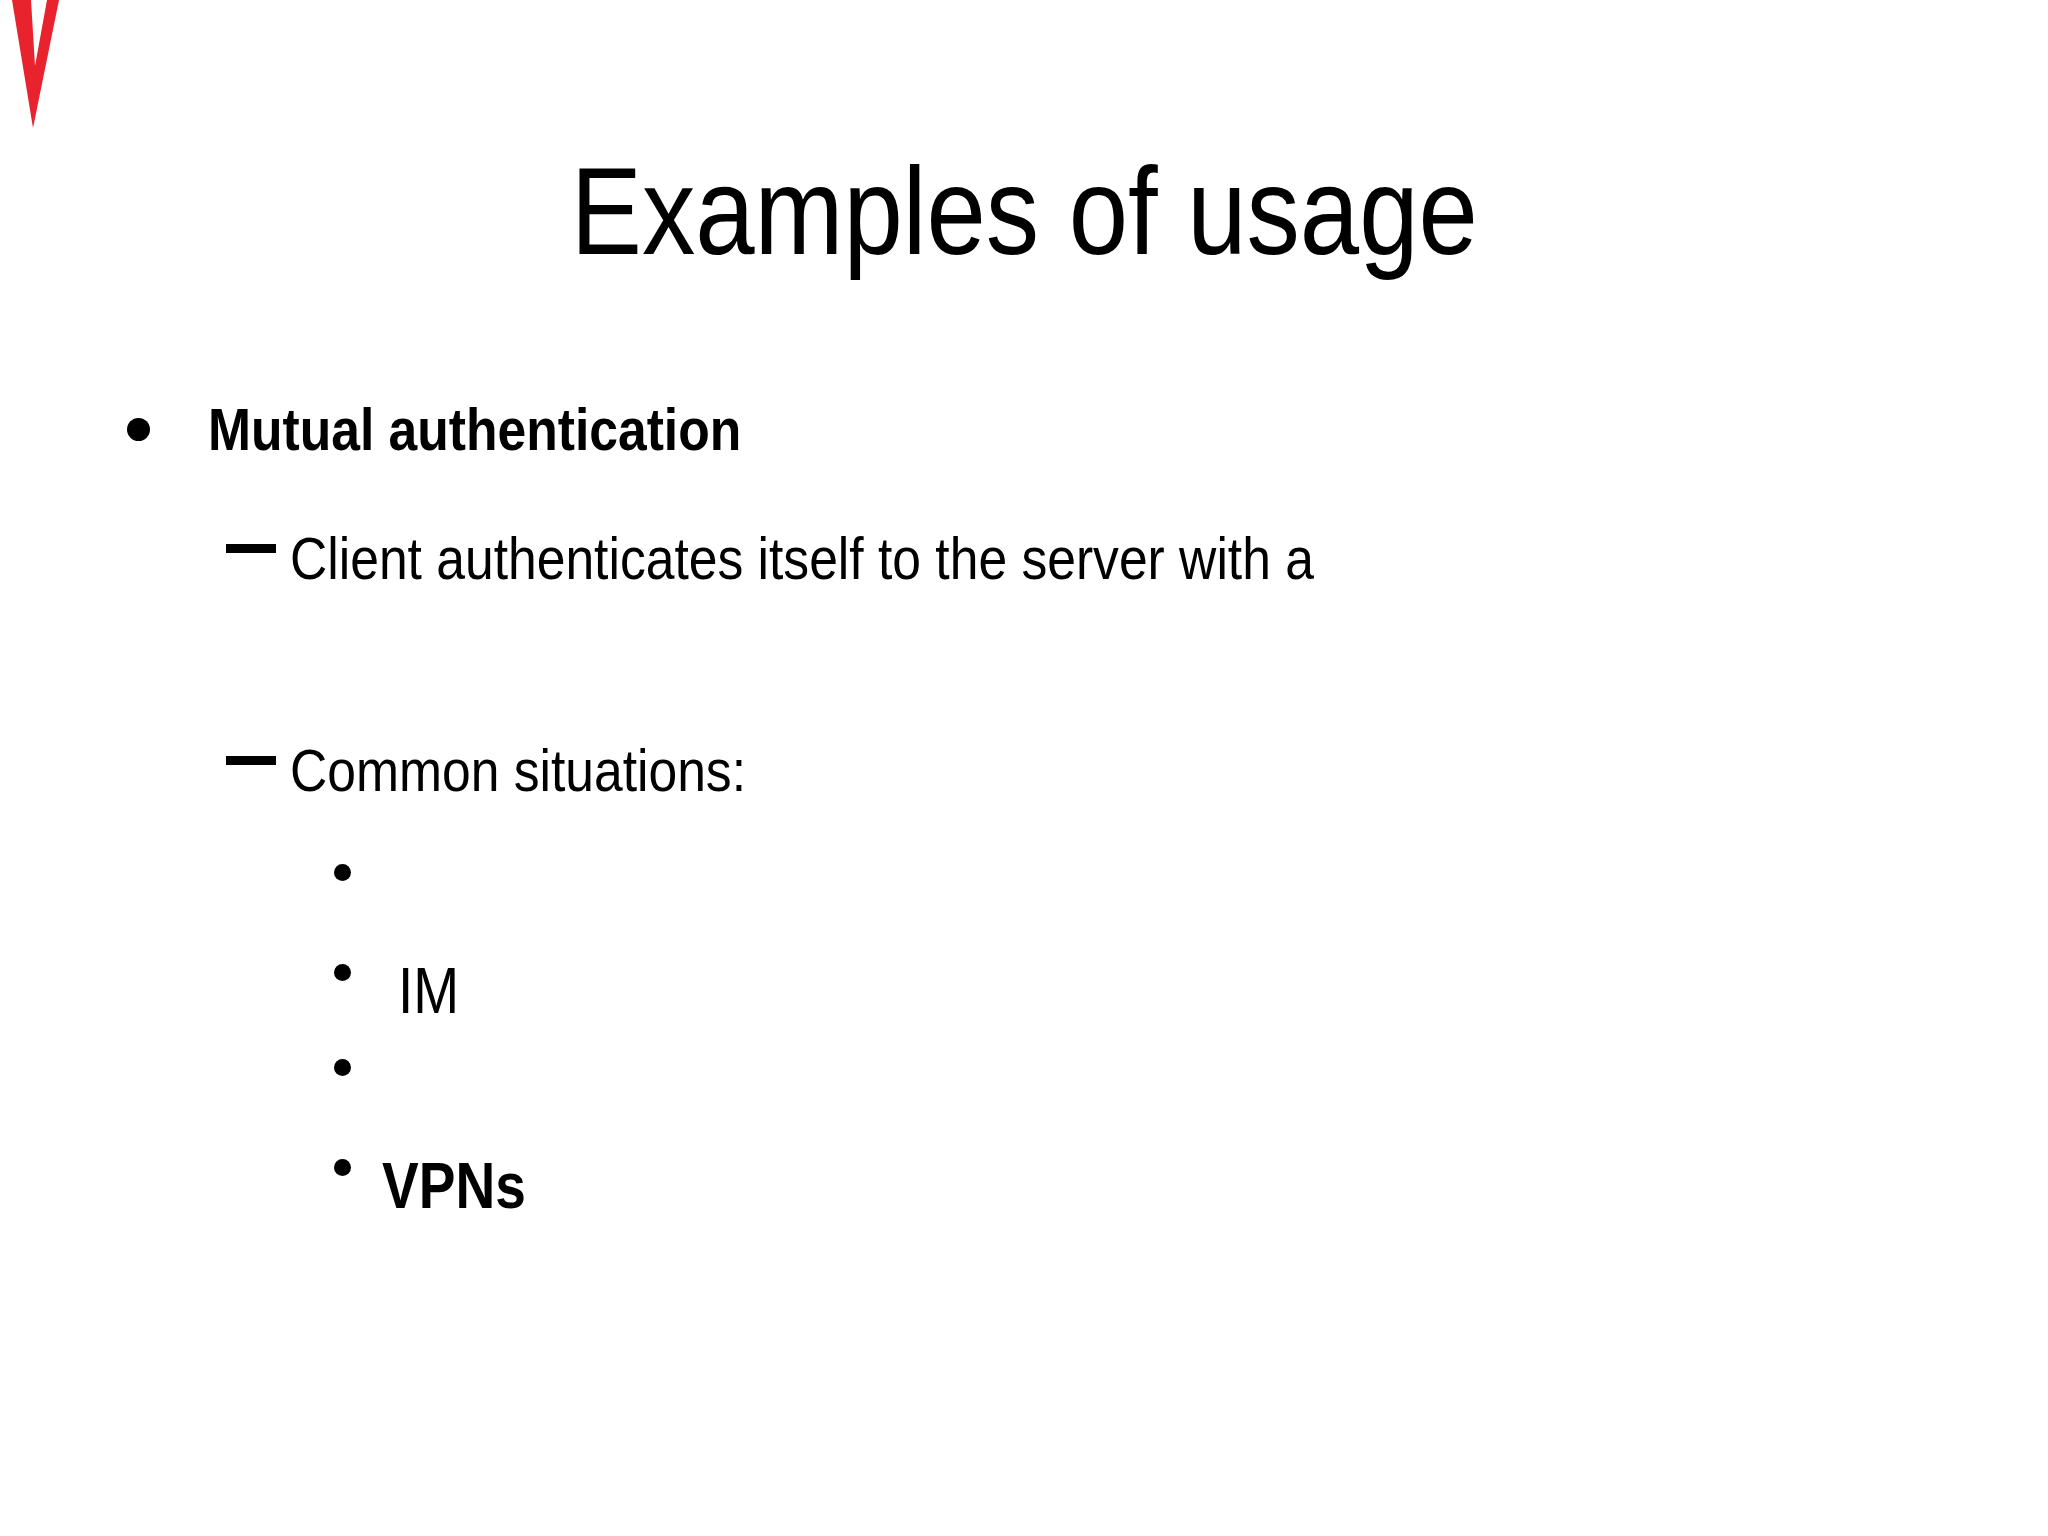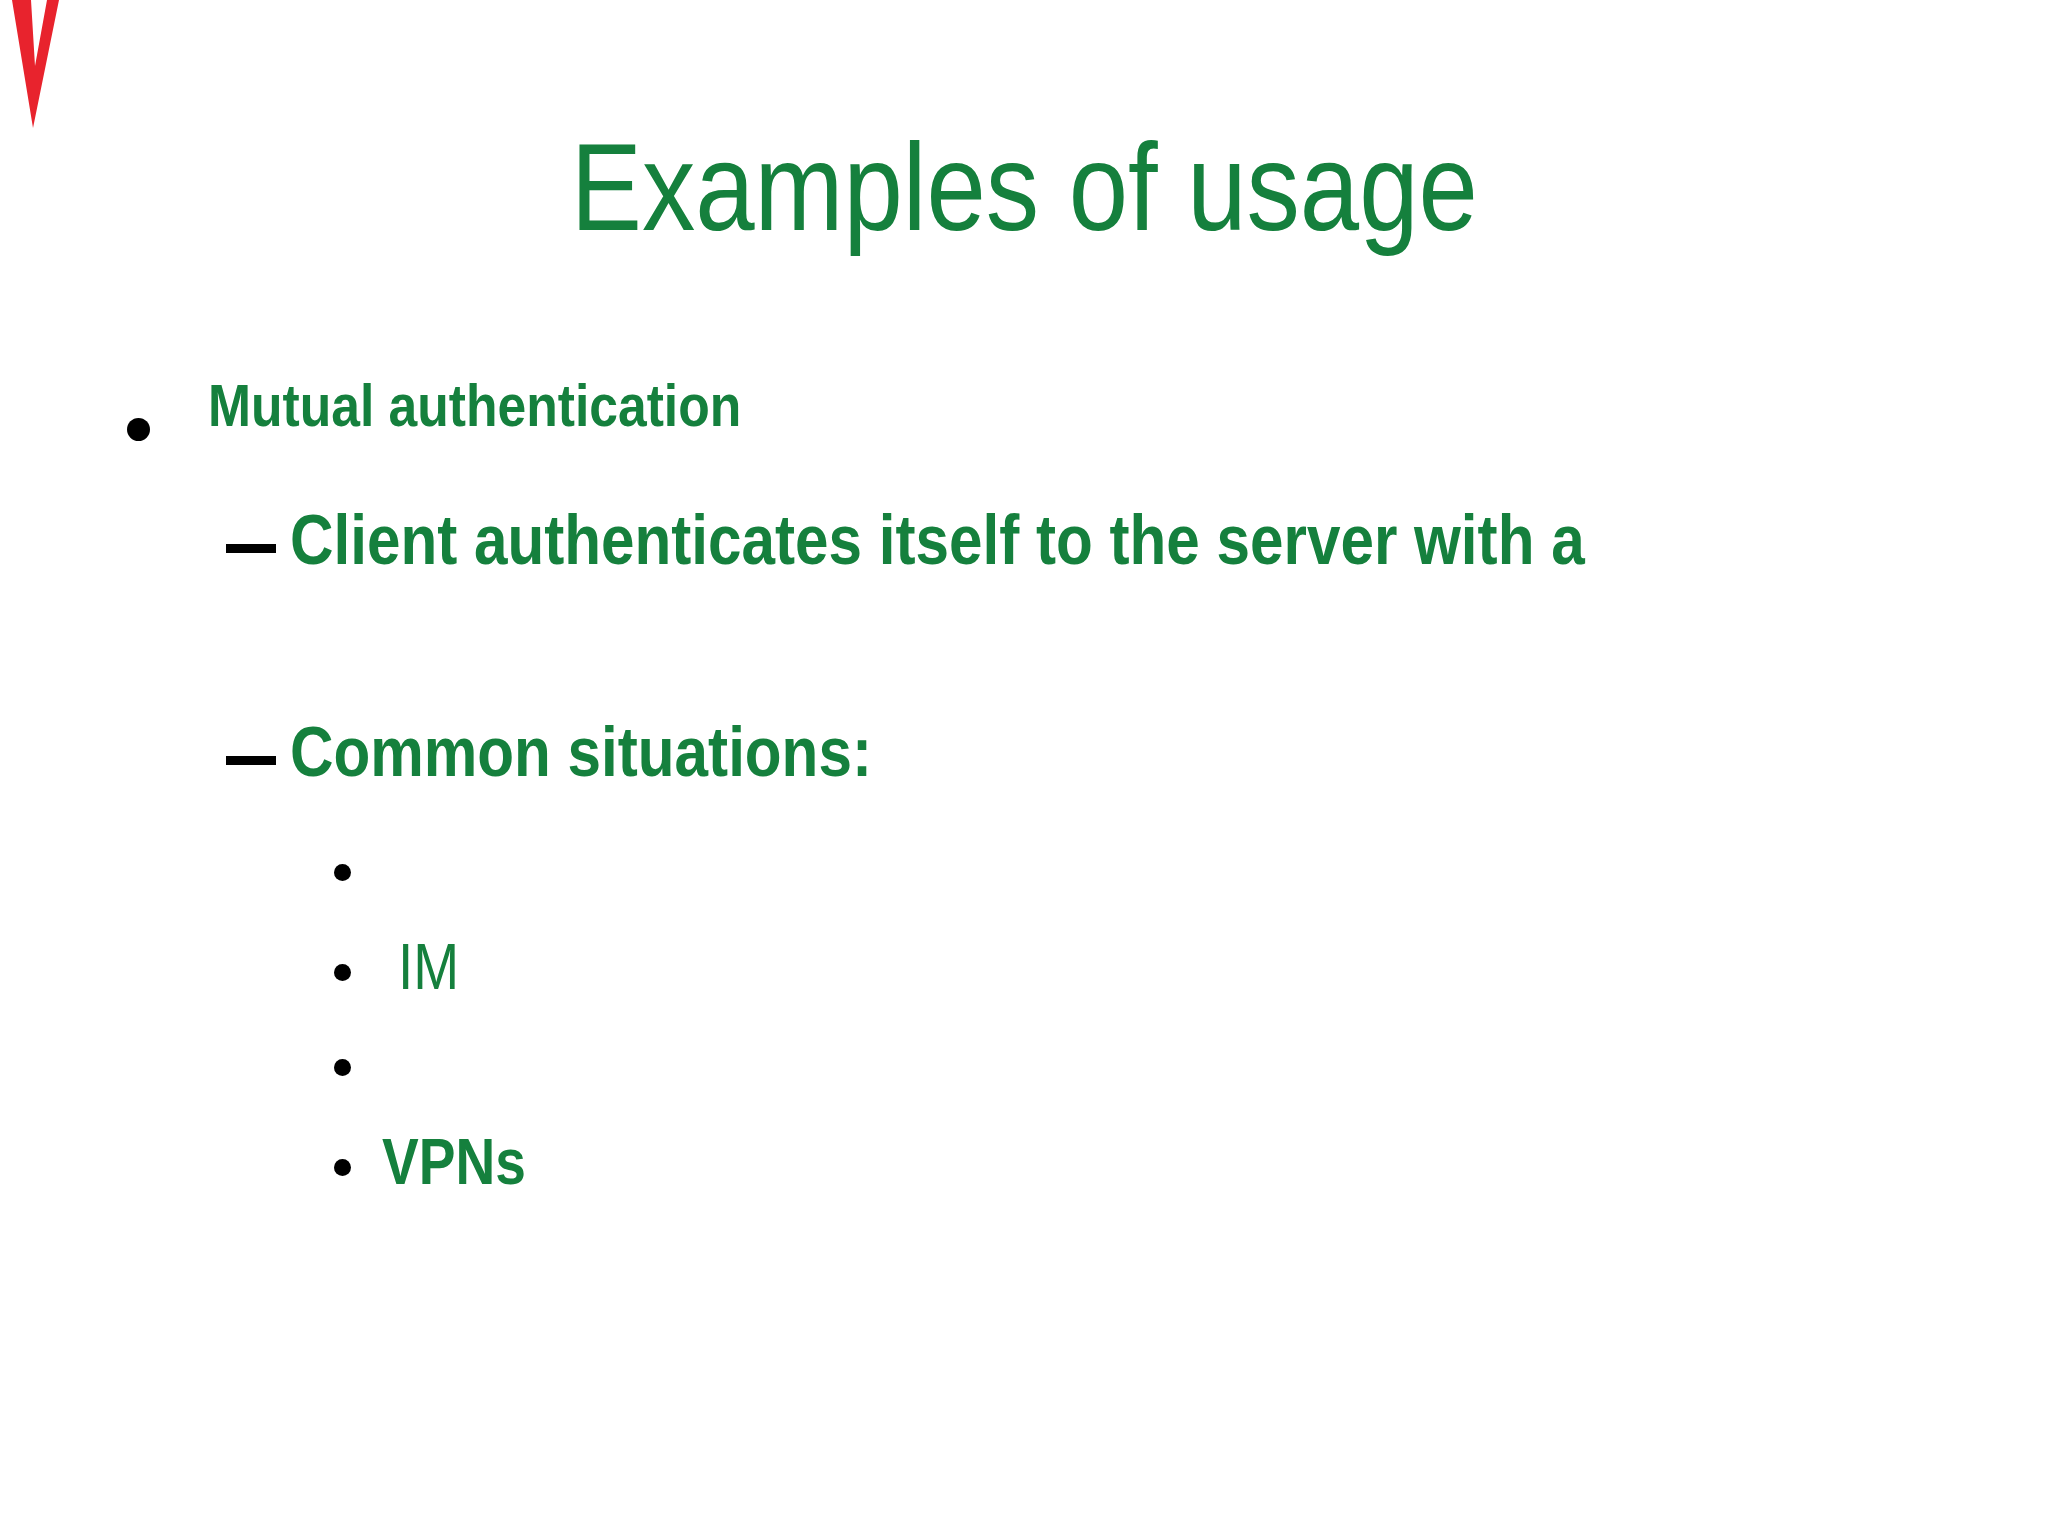--- a/index.html
+++ b/index.html
@@ -16,21 +16,22 @@
     color: #000000;
   }
   .slide {
     position: absolute;
     inset: 0;
   }
   .line {
     position: absolute;
     white-space: nowrap;
     line-height: 1;
-    color: #15803d;
+    color: #000000;
+    margin-top: 24px;
   }
   
   .tscale {
     display: inline-block;
     transform: scaleX(0.86);
     transform-origin: 0 50%;
     white-space: nowrap;
   }
   .title {
     top: 125px;
@@ -41,21 +42,21 @@
     font-weight: 400;
   }
   .title .tscale { transform-origin: 50% 50%; }
 
   .l1-text {
     top: 376px;
     left: 208px;
     font-size: 60px;
     font-weight: 700;
   }
-  .l2-text { font-size: 70px; font-weight: 700; text-align: center; }
+  .l2-text { font-size: 60px; font-weight: 400; text-align: center; }
   .l2-line1 { top: 505px; left: 290px; }
   .l2-line2 { top: 598px; left: 290px; }
   .l2-line3 { top: 717px; left: 290px; }
 
   .l3-text { font-size: 64px; font-weight: 400; }
   .l3-item1 { top: 835px;  left: 382px; }
   .l3-item2 { top: 935px;  left: 398px; }
   .l3-item3 { top: 1030px; left: 382px; }
   .l3-item4 { top: 1130px; left: 382px; font-weight: bold; }
 

